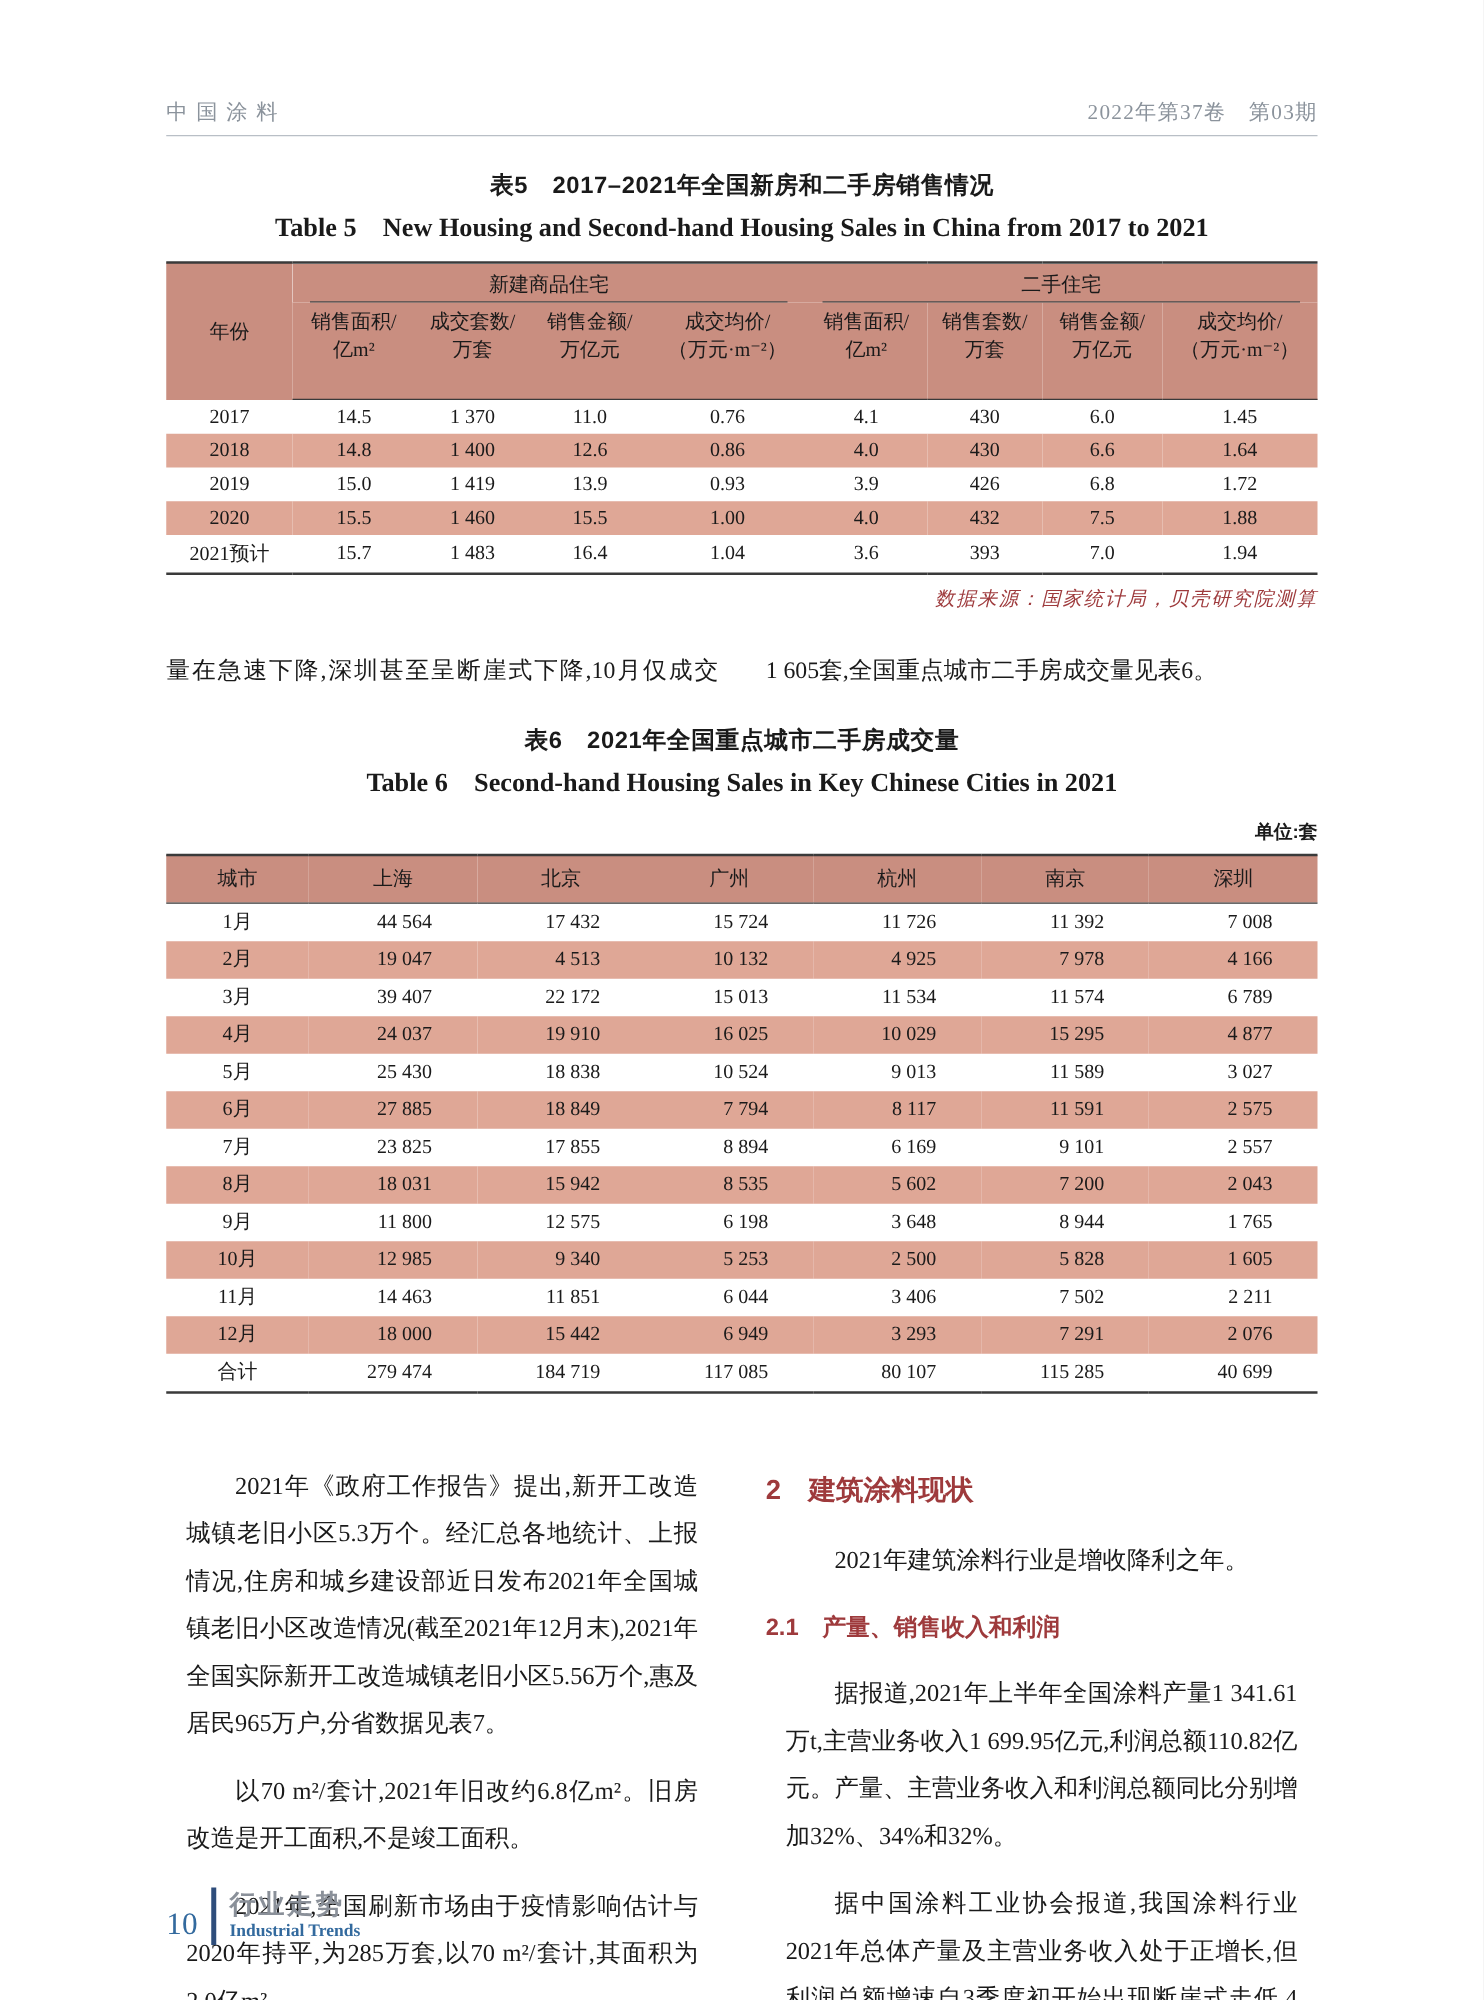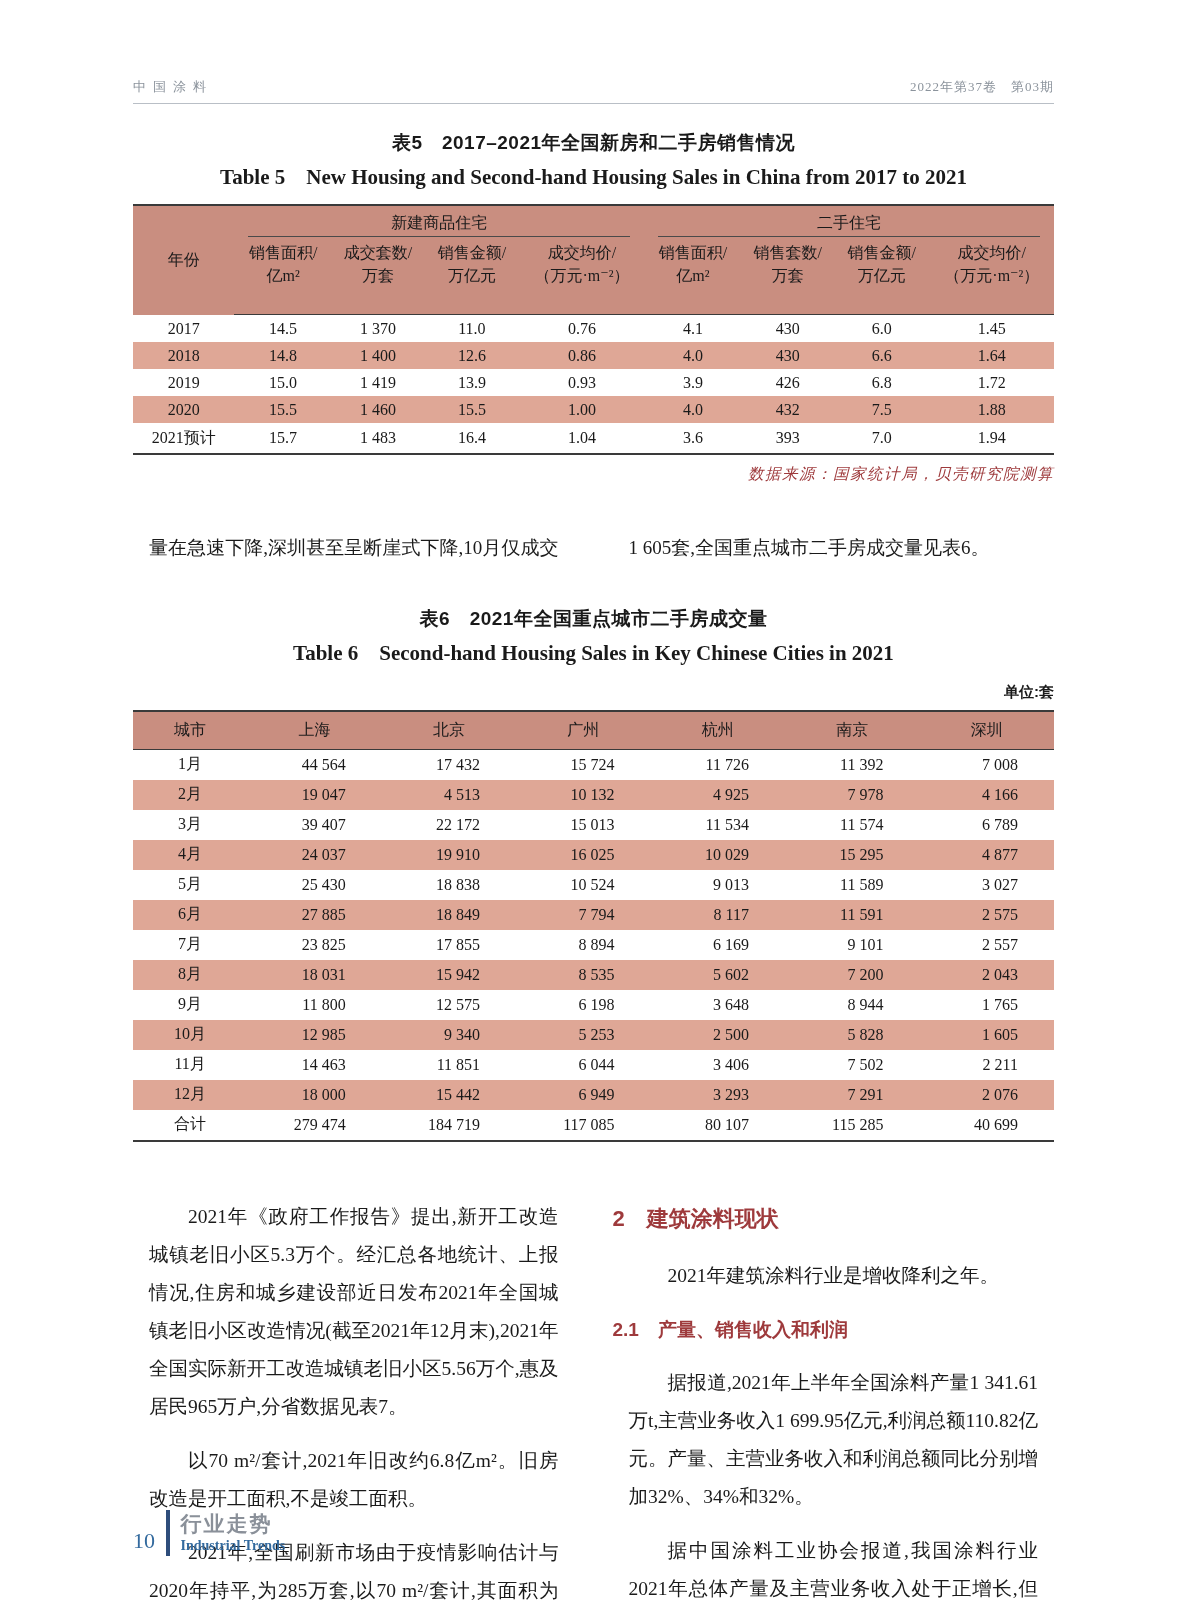--- a/index.html
+++ b/index.html
@@ -9,21 +9,21 @@
   }
   html,body{margin:0;padding:0;background:#e8e8e8;}
   .page{
     width:1187px;height:1600px;background:#ffffff;box-sizing:border-box;
     padding:78px 133px 0 133px;position:relative;overflow:hidden;
     font-family:"Liberation Serif","DejaVu Serif",serif;color:#1a1a1a;
   }
   
   .pg-header{display:flex;justify-content:space-between;align-items:flex-end;
     border-bottom:1.5px solid #b9bfc6;padding-bottom:7px;color:var(--header-gray);
-    font-size:13px;text-align:right;}
+    font-size:17px;text-align:right;}
   .pg-header .journal{letter-spacing:7px;}
   .pg-header .issue{letter-spacing:1px;}
 
   
   .tbl-title-cn{text-align:center;font-family:"Liberation Sans","DejaVu Sans",sans-serif;
     font-weight:bold;font-size:19px;margin-top:26px;letter-spacing:.5px;}
   .tbl-title-en{text-align:center;font-weight:bold;font-size:21px;margin-top:7px;}
 
   table{width:100%;border-collapse:collapse;table-layout:fixed;}
   .t5{margin-top:13px;border-top:2.5px solid var(--rule);border-bottom:2px solid var(--rule);font-size:16px;}
@@ -41,34 +41,34 @@
   .t6 td.rowhead{text-align:center;margin-top:41px;}
 
   .source-note{text-align:right;color:var(--accent);font-style:italic;
     font-size:15.5px;margin-top:9px;letter-spacing:1.5px;}
 
   .unit-label{text-align:right;font-family:"Liberation Sans","DejaVu Sans",sans-serif;
     font-weight:bold;font-size:15px;margin:16px 0 8px;}
 
   
   .midrow{display:flex;gap:38px;margin-top:32px;font-size:19px;}
-  .midrow p{margin:16px;flex:1;line-height:1.6;}
+  .midrow p{margin:0;flex:1;line-height:1.6;}
   .midrow p.stretch{text-align:justify;text-align-last:justify;}
 
   .columns{display:flex;gap:38px;margin-top:40px;}
   .col{flex:1;font-size:19.5px;line-height:1.95;text-align:justify;}
   .col p{margin:16px;text-indent:2em;}
   .sect-h{font-family:"Liberation Sans","DejaVu Sans",sans-serif;font-weight:bold;
     color:var(--accent);font-size:22px;margin:16px 0 8px;text-align:left;}
   .subsect-h{font-family:"Liberation Sans","DejaVu Sans",sans-serif;font-weight:bold;
     color:var(--accent);font-size:19px;margin:4px 0 4px;text-align:left;}
 
   
   .pg-footer{position:absolute;left:133px;bottom:44px;display:flex;align-items:center;gap:11px;}
-  .pg-footer .pageno{font-size:22px;color:var(--footer-blue);align-self:flex-end;line-height:1;padding-bottom:4px;}
+  .pg-footer .pageno{font-size:25px;color:var(--footer-blue);align-self:flex-end;line-height:1;padding-bottom:4px;}
   .pg-footer .vbar{width:3.5px;height:46px;background:var(--bar-blue);}
   .pg-footer .cn{font-family:"Liberation Sans","DejaVu Sans",sans-serif;font-weight:bold;
     font-size:21px;color:#8a9099;letter-spacing:2px;line-height:1.1;}
   .pg-footer .en{font-weight:bold;font-size:14px;color:var(--footer-blue);margin-top:2px;}
 </style>
 </head>
 <body>
 
 <div class="page">
 

